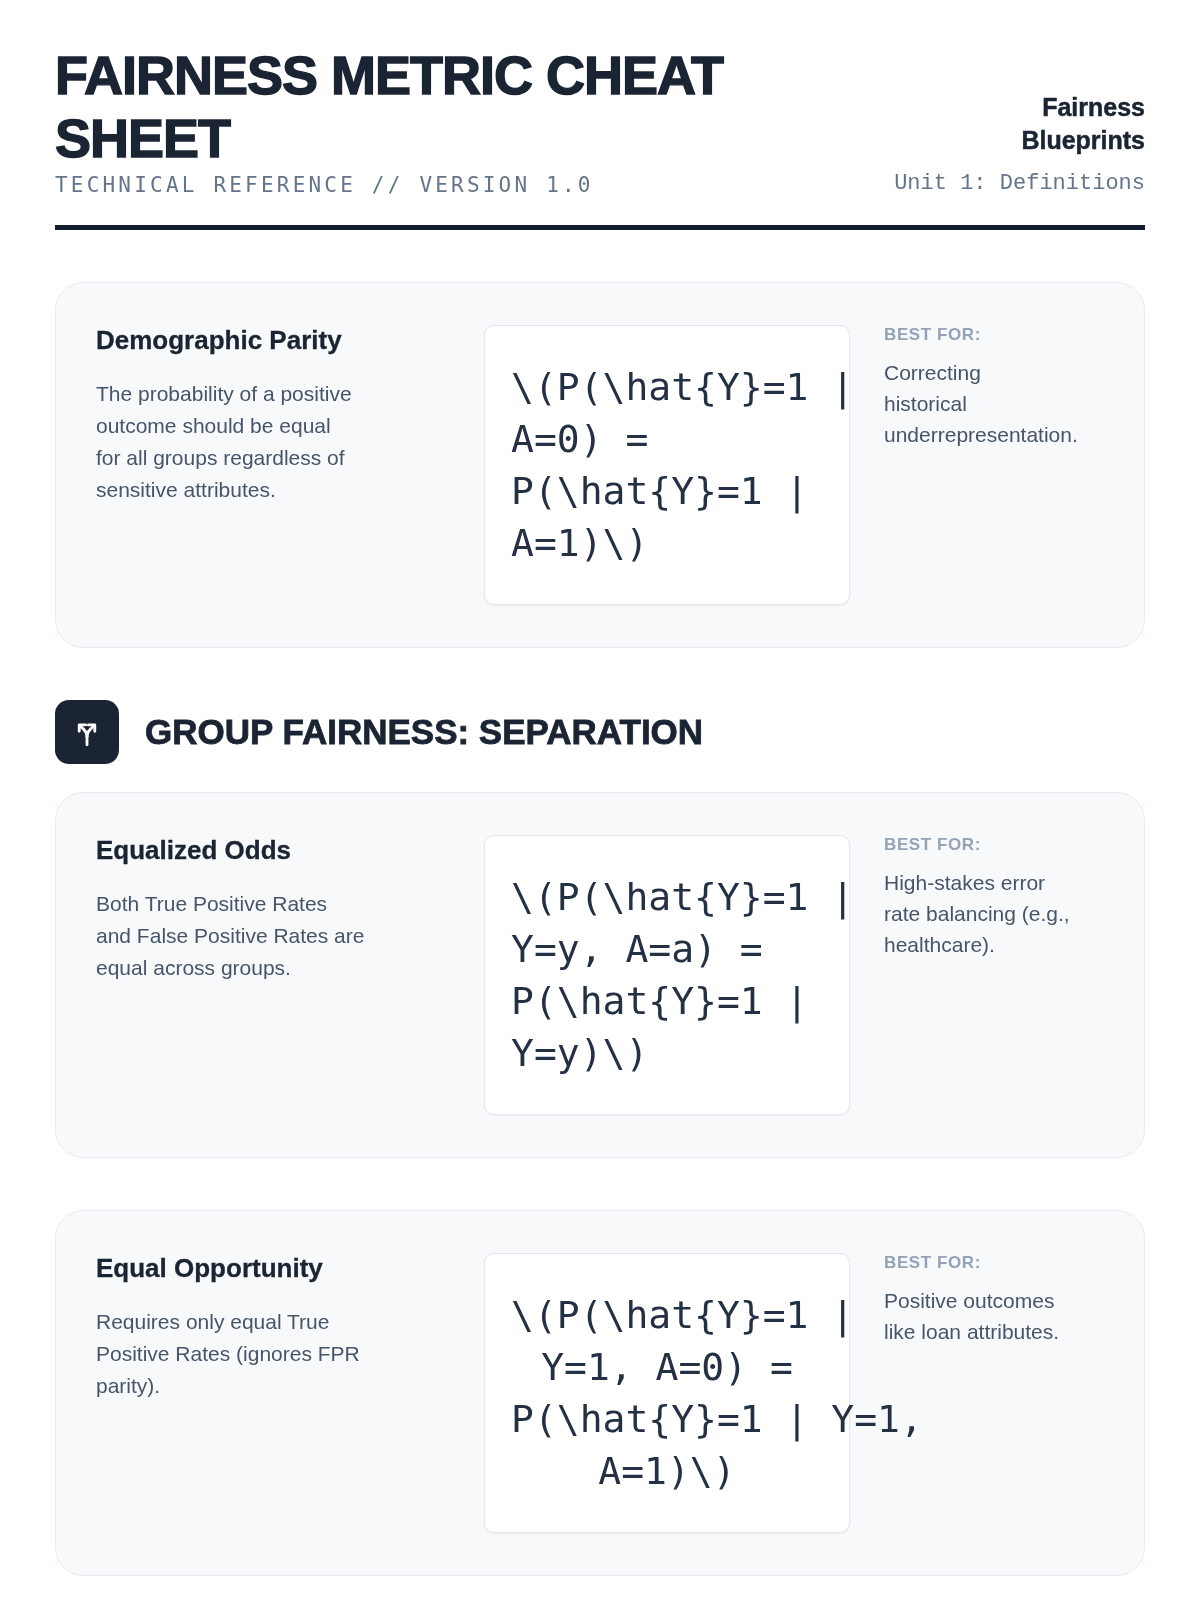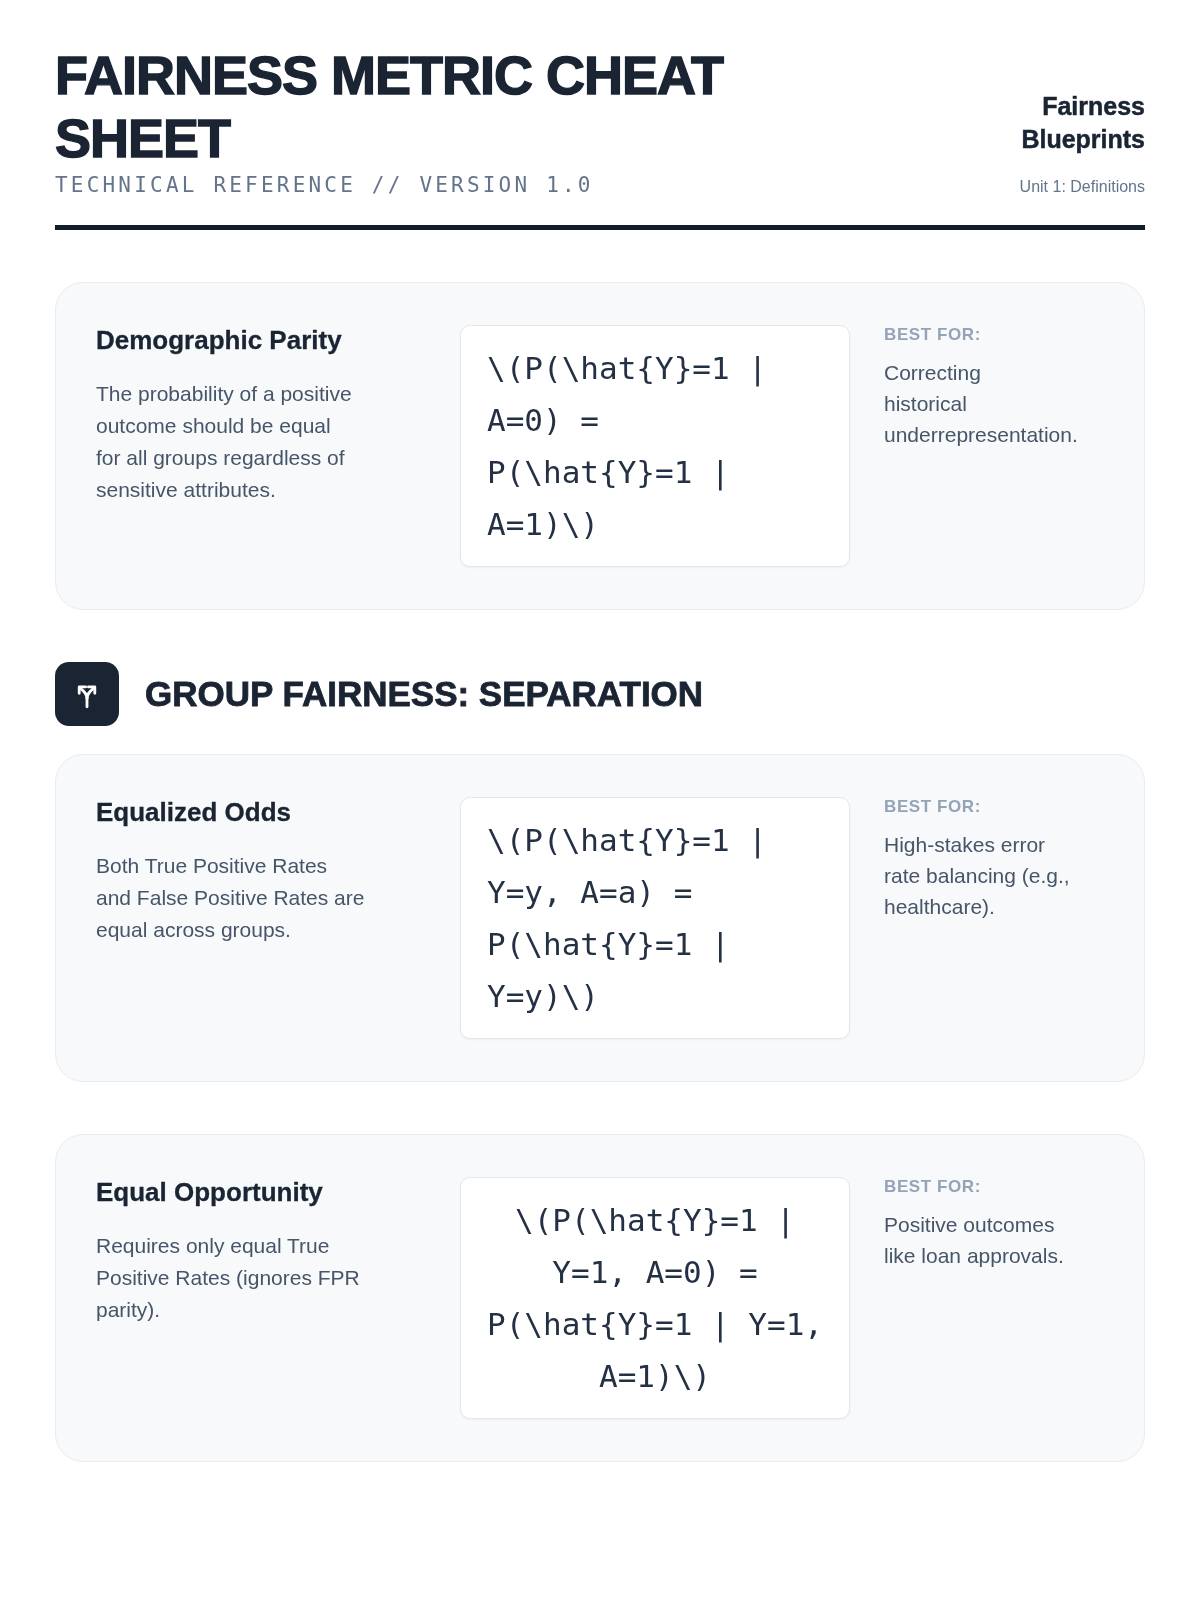--- a/index.html
+++ b/index.html
@@ -22,21 +22,21 @@
   }
   .page-subtitle{
     margin-top:4px;font-family:"DejaVu Sans Mono","Liberation Mono",monospace;
     font-size:21px;letter-spacing:3.2px;color:var(--muted);
   }
   .header-right{text-align:right;padding-bottom:1px;flex:0 0 auto;}
   .brand{
     font-size:25px;font-weight:bold;line-height:1.3;color:var(--ink);
     white-space:pre-line;-webkit-text-stroke:0.5px var(--ink);
   }
-  .unit{margin-top:23px;font-size:16px;color:var(--muted);}
+  .unit{margin-top:15px;font-size:22px;color:var(--muted);font-family:Liberation Mono, monospace;}
 
   .divider{border:none;height:5px;background:var(--ink_deep);margin:28px 0 0 0;}
 
   
   .section{margin-top:52px;}
   .section-header{display:flex;align-items:center;gap:26px;}
   .section-icon{
     width:64px;height:64px;flex:0 0 auto;background:var(--icon_bg);border-radius:14px;
     display:flex;align-items:center;justify-content:center;
   }
@@ -55,23 +55,23 @@
   .card-grid{display:grid;grid-template-columns:330px 390px 1fr;gap:34px;align-items:start;}
   .card-title{
     margin:0 0 22px 0;font-size:26px;font-weight:bold;color:var(--ink);
     -webkit-text-stroke:0.3px var(--ink);
   }
   .card-desc{
     margin:0;font-size:21px;line-height:32px;color:var(--body_text);white-space:pre-line;
   }
   .code-box{
     background:var(--code_bg);border:1px solid var(--code_border);border-radius:10px;
-    padding:16px 26px;font-family:"DejaVu Sans Mono","Liberation Mono",monospace;
-    font-size:31px;line-height:52px;color:var(--code_text);
-    box-shadow:0 1px 2px rgba(15,23,42,0.05);align-self:start;
+    padding:35px 26px;font-family:"DejaVu Sans Mono","Liberation Mono",monospace;
+    font-size:38px;line-height:52px;color:var(--code_text);
+    box-shadow:0 1px 2px rgba(15,23,42,0.05);align-self:start;margin-left:24px;
   }
   .code-line{white-space:pre;}
   .best-for-label{
     font-size:17px;font-weight:bold;letter-spacing:0.6px;color:var(--faint);
     text-transform:uppercase;
   }
   .best-for-text{
     margin:12px 0 0 0;font-size:21px;line-height:31px;color:var(--body_text);white-space:pre-line;
   }
 </style>
@@ -171,21 +171,21 @@
       </div>
       <div class="code-box" style="text-align: center;">
                 <div class="code-line">\(P(\hat{Y}=1 |</div>
                 <div class="code-line">Y=1, A=0) =</div>
                 <div class="code-line">P(\hat{Y}=1 | Y=1,</div>
                 <div class="code-line">A=1)\)</div>
               </div>
       <div class="best-for">
         <div class="best-for-label">BEST FOR:</div>
         <p class="best-for-text">Positive outcomes
-like loan approvals.</p>
+like loan attributes.</p>
       </div>
     </div>
   </article>
 </div>
   </section>
 </main>
 
 </div>
 
 </body></html>

